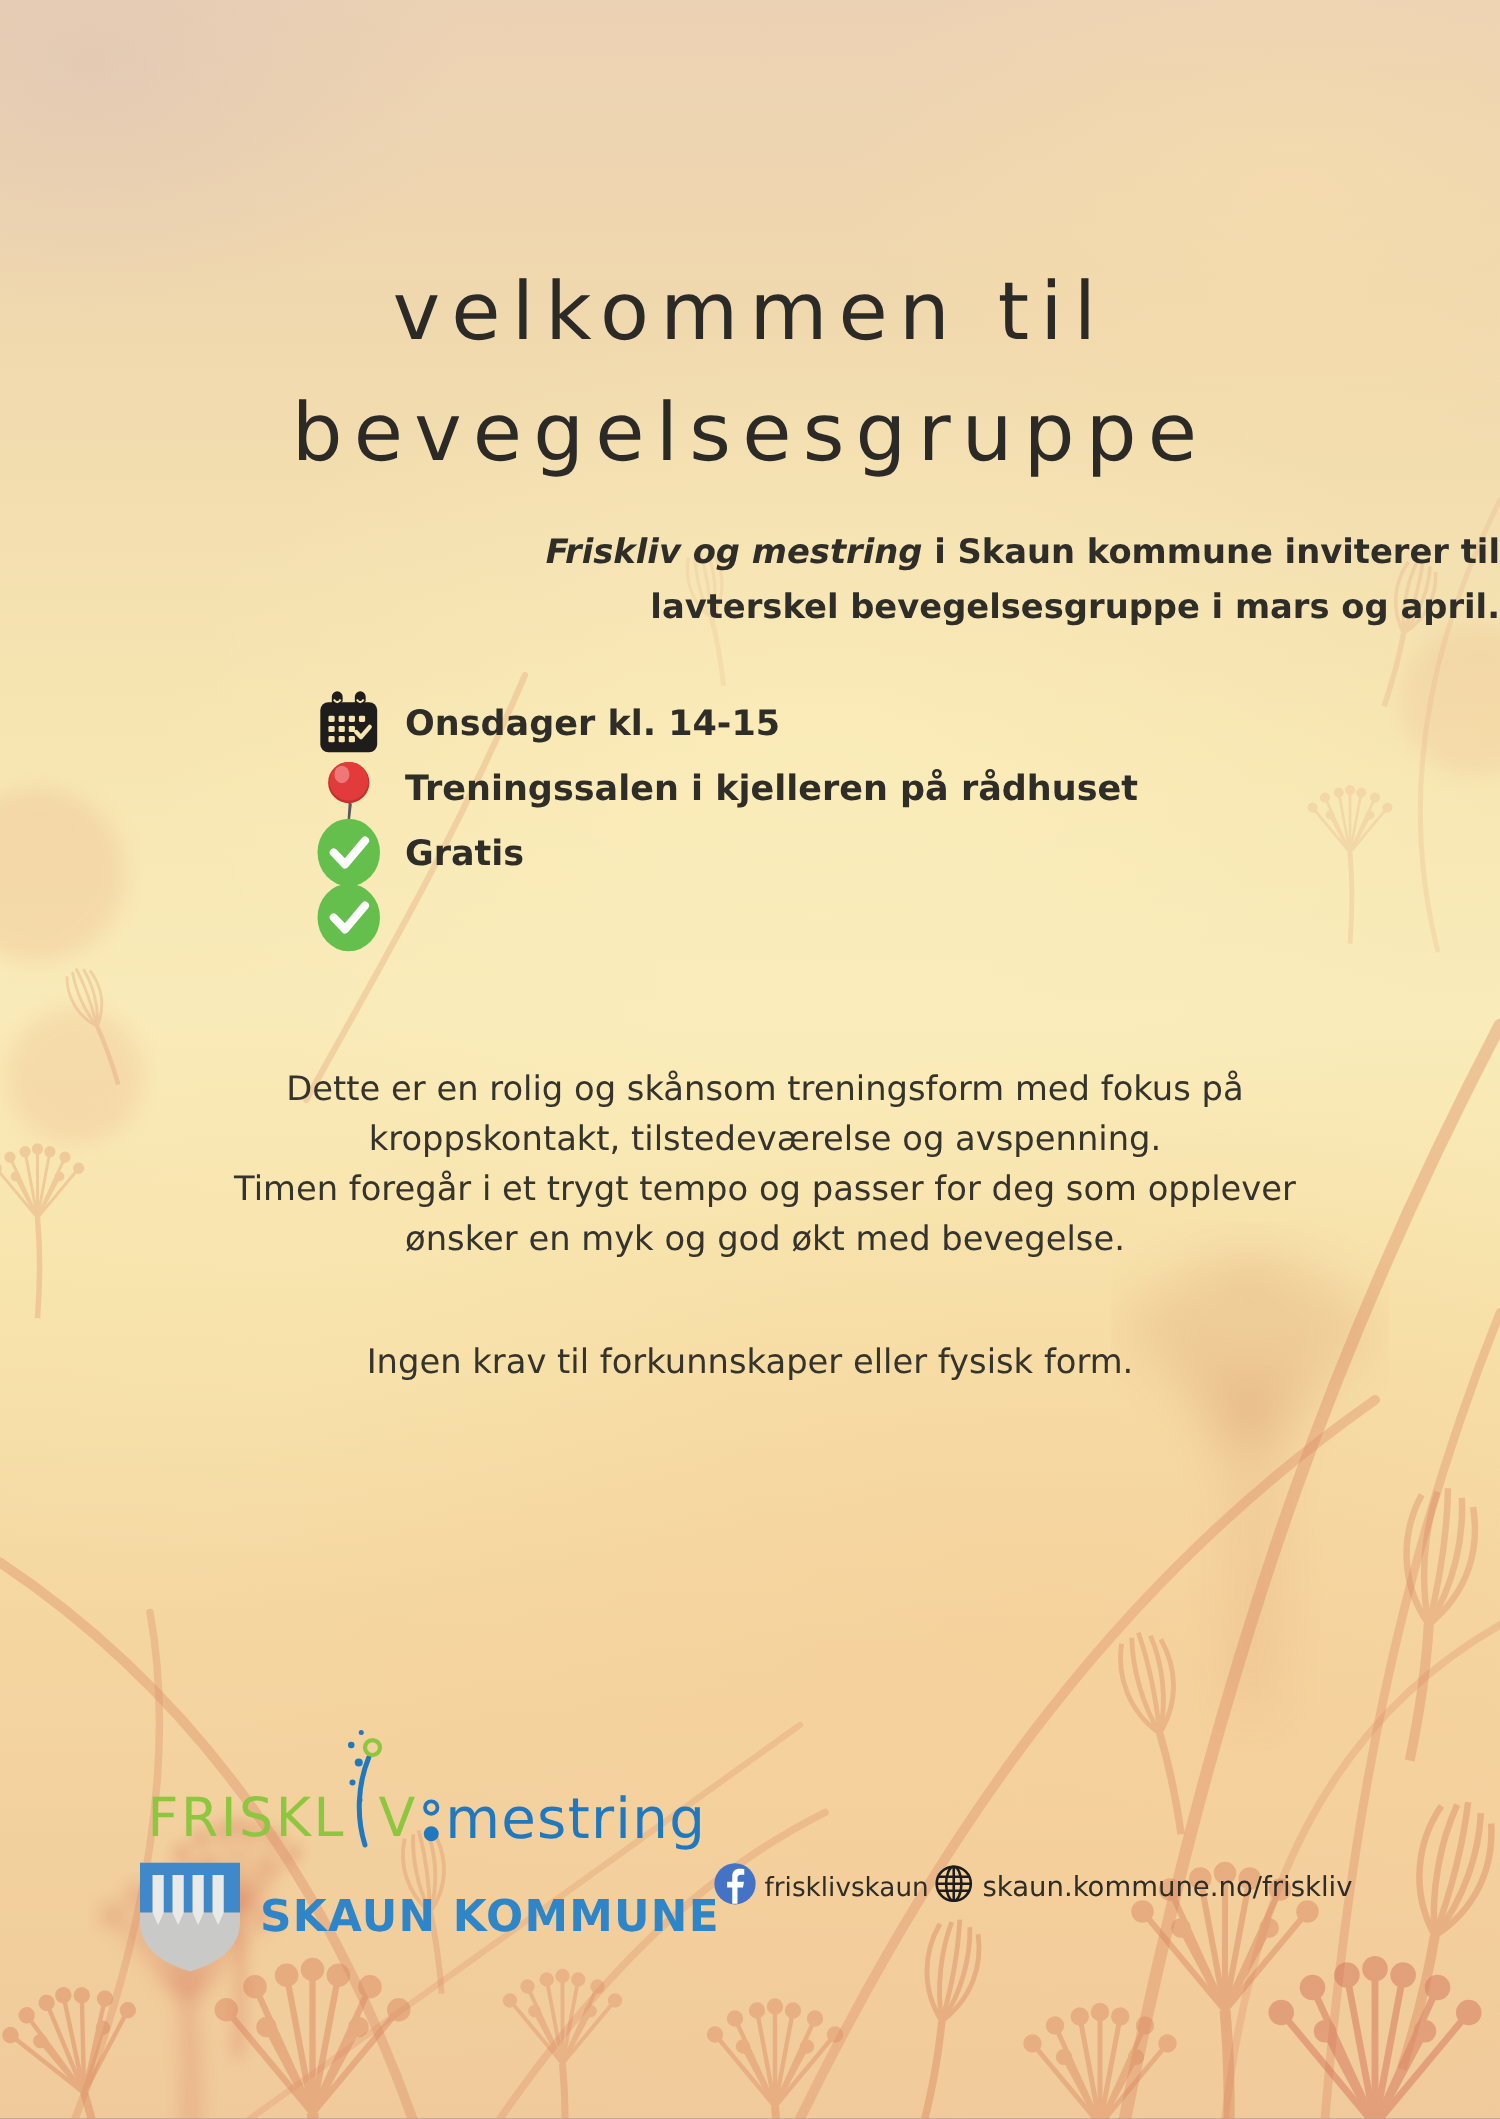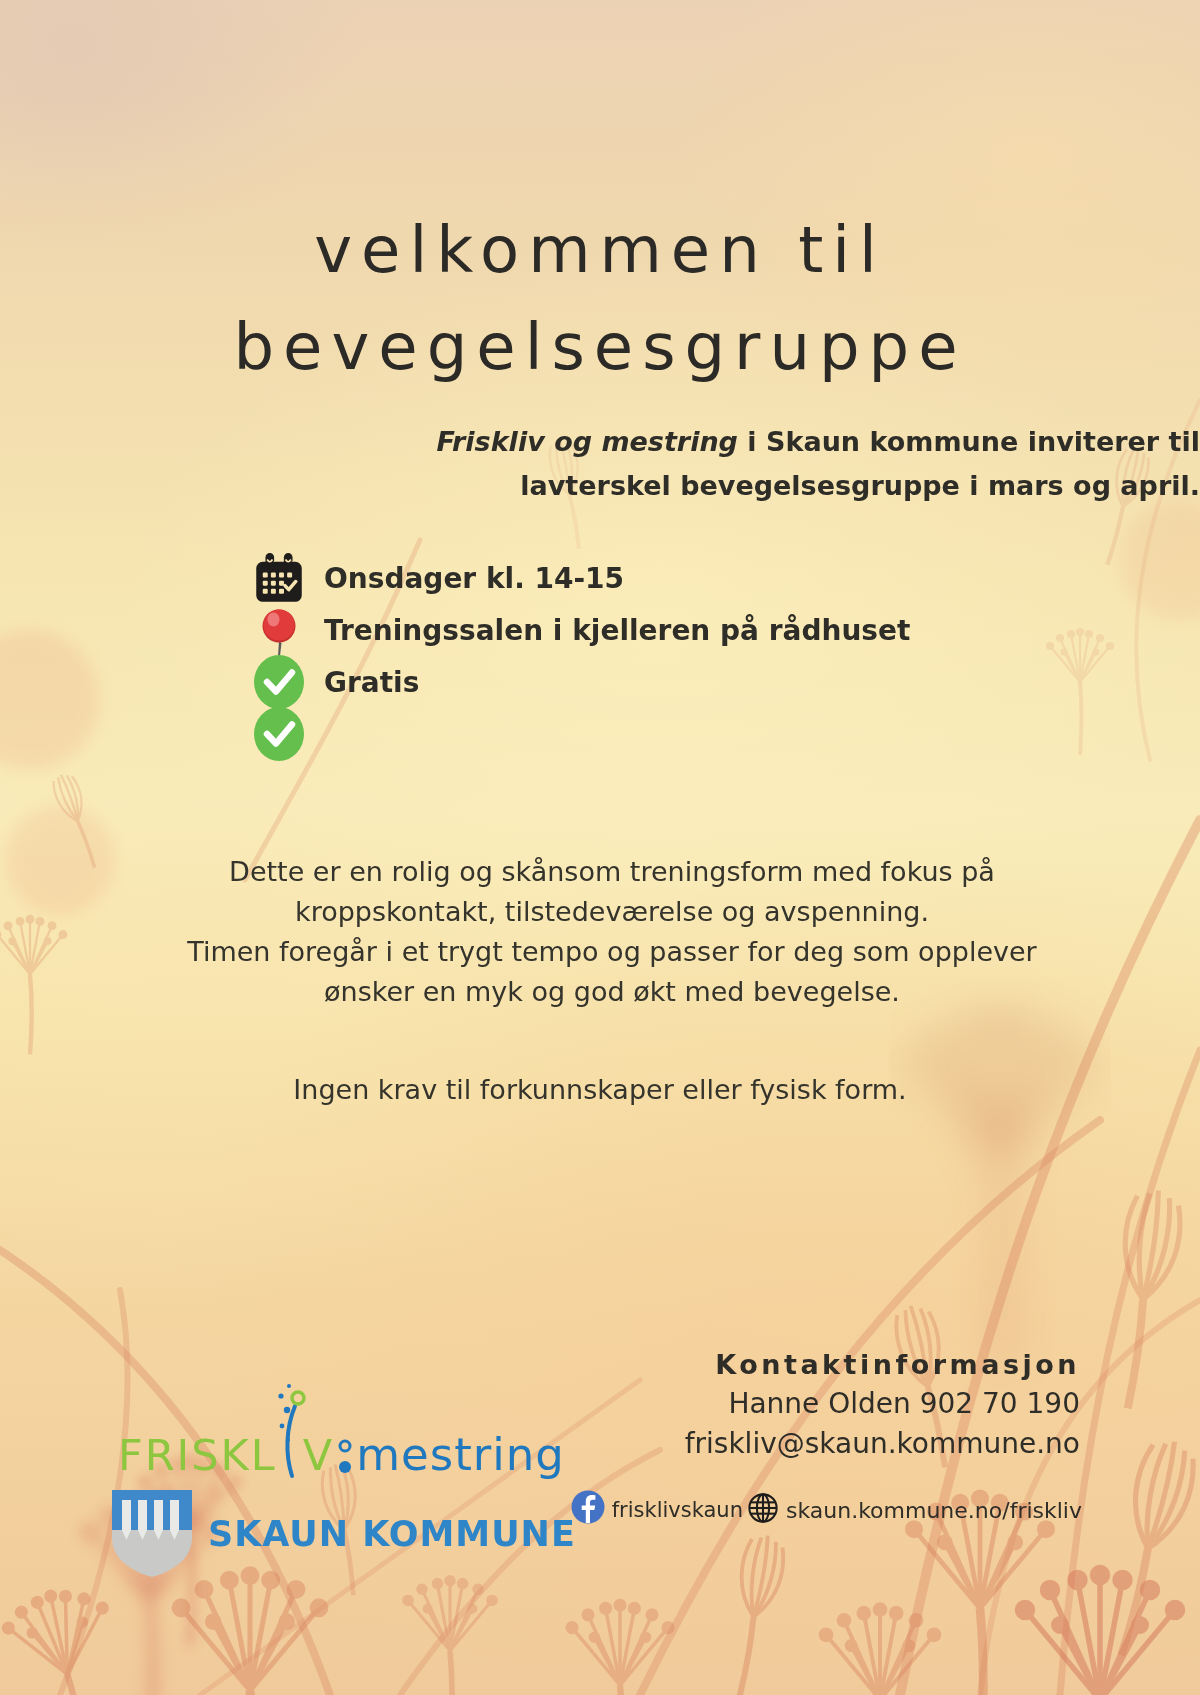--- a/index.html
+++ b/index.html
@@ -210,25 +210,20 @@
 
   <div class="body-text">
     <div>Dette er en rolig og skånsom treningsform med fokus på</div>
     <div>kroppskontakt, tilstedeværelse og avspenning.</div>
     <div>Timen foregår i et trygt tempo og passer for deg som opplever</div>
     <div>ønsker en myk og god økt med bevegelse.</div>
   </div>
 
   <div class="closing">Ingen krav til forkunnskaper eller fysisk form.</div>
 
-  <div class="contact">
-    <div class="contact-heading">Kontaktinformasjon</div>
-    <div class="contact-line">Hanne Olden 902 70 190</div>
-    <div class="contact-line">friskliv@skaun.kommune.no</div>
-  </div>
 
   <div class="social">
     <div class="social-row fb">
       <span>
         <svg width="34" height="34" viewBox="0 0 34 34">
           <circle cx="17" cy="17" r="16.5" fill="#4472c4"></circle>
           <path d="M19,33 v-13 h4.4 l0.8,-4.6 h-5.2 v-3 c0,-1.6 0.9,-2.6 2.7,-2.6 h2.7 V5.2 c-0.9,-0.15 -2.4,-0.3 -3.6,-0.3 c-3.7,0 -6,2.1 -6,6.1 v4.4 h-4.1 v4.6 h4.1 v13 z" fill="#ffffff"></path>
         </svg>
       </span>
       <span>frisklivskaun</span>

